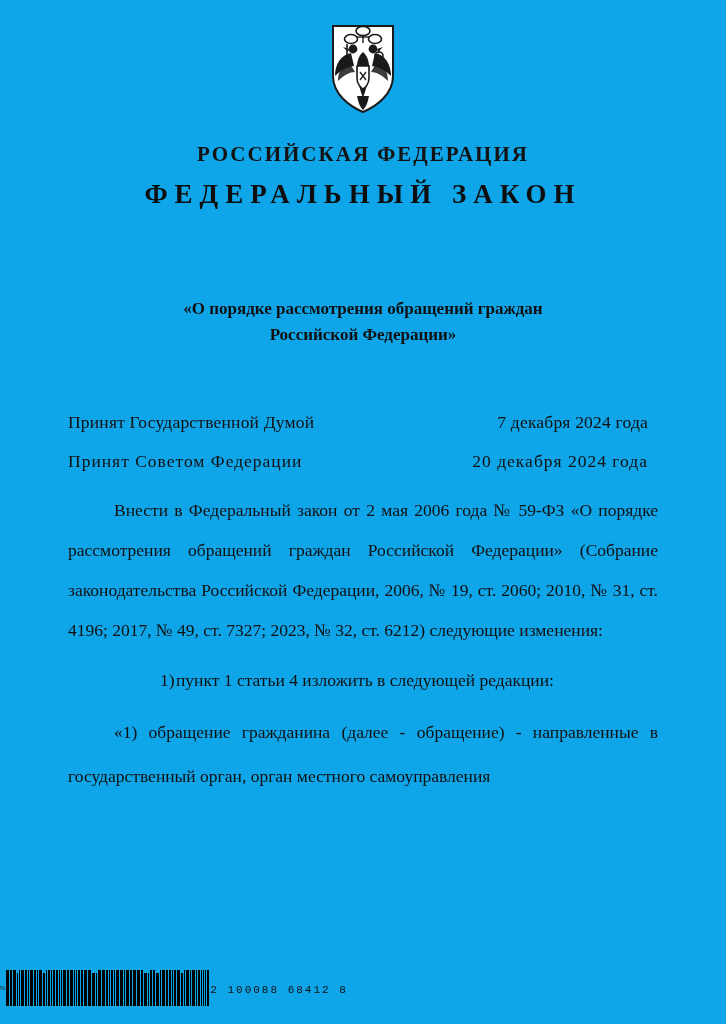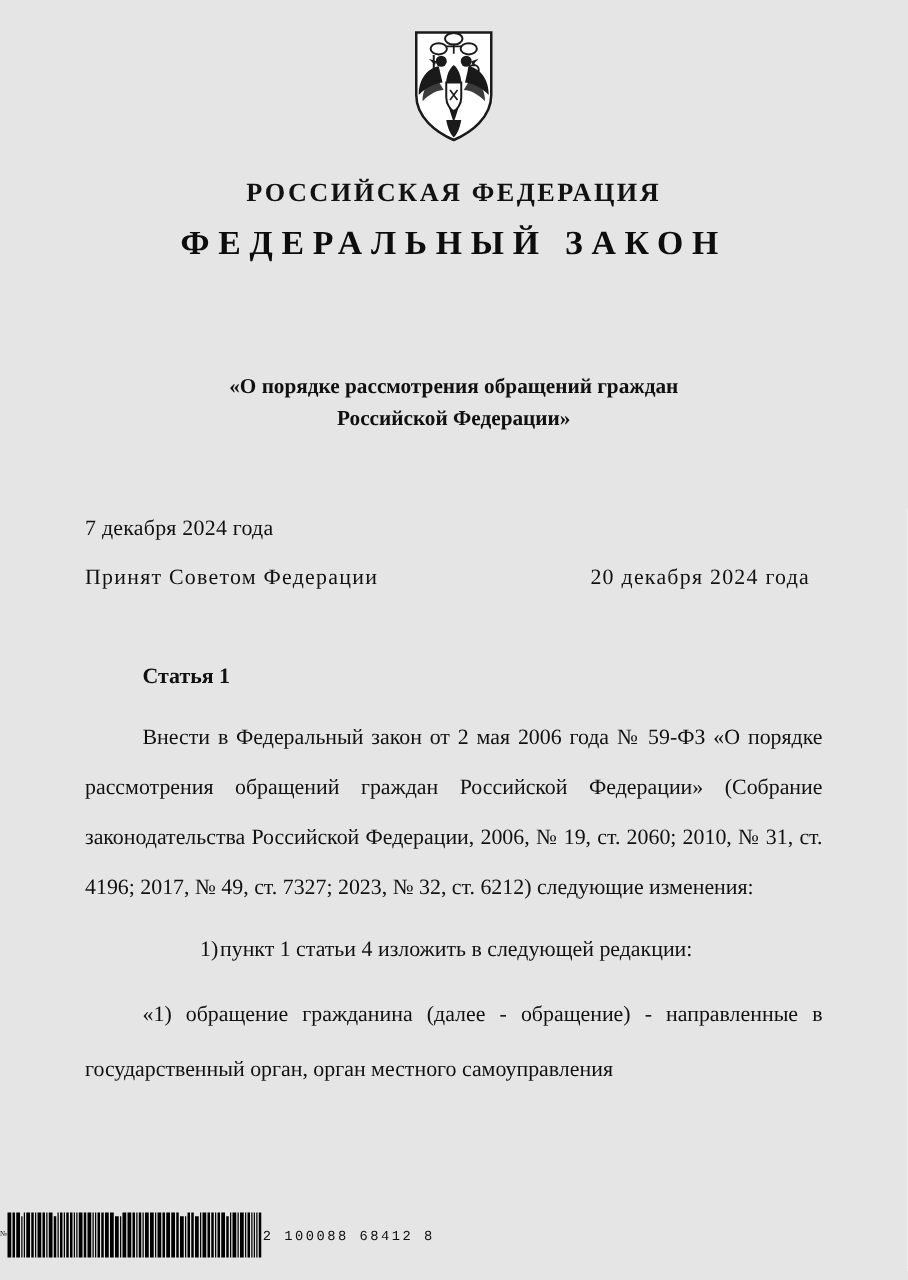--- a/index.html
+++ b/index.html
@@ -12,21 +12,21 @@
     height: 1024px;
     font-family: "Liberation Serif", serif;
     color: #111111;
     position: relative;
     overflow: hidden;
   }
   .page {
     width: 726px;
     height: 1024px;
     position: relative;
-    background: #e5e5e5;
+    background: #0ea5e9;
     box-sizing: border-box;
     padding: 0 68px;
   }
 
   
   .emblem-wrap {
     display: flex;
     justify-content: center;
     padding-top: 22px;
   }
@@ -193,29 +193,29 @@
   <div class="fed-line">РОССИЙСКАЯ ФЕДЕРАЦИЯ</div>
   <div class="law-line">ФЕДЕРАЛЬНЫЙ ЗАКОН</div>
 
   <div class="title-block">
     <div>«О порядке рассмотрения обращений граждан</div>
     <div>Российской Федерации»</div>
   </div>
 
   <div class="adopt">
     <div class="adopt-row first">
+      <span class="left">Принят Государственной Думой</span>
       <span class="right">7 декабря 2024 года</span>
     </div>
     <div class="adopt-row second">
       <span class="left">Принят Советом Федерации</span>
       <span class="right">20 декабря 2024 года</span>
     </div>
   </div>
 
-  <div class="article-head">Статья 1</div>
 
   <div class="body-text">Внести в Федеральный закон от 2 мая 2006 года № 59-ФЗ «О порядке рассмотрения обращений граждан Российской Федерации» (Собрание законодательства Российской Федерации, 2006, № 19, ст. 2060; 2010, № 31, ст. 4196; 2017, № 49, ст. 7327; 2023, № 32, ст. 6212) следующие изменения:</div>
 
   <div class="item-row">
     <span class="num">1)</span><span>пункт 1 статьи 4 изложить в следующей редакции:</span>
   </div>
 
   <div class="quote-para">«1) обращение гражданина (далее - обращение) - направленные в государственный орган, орган местного самоуправления</div>
 
   <div class="barcode-wrap">

